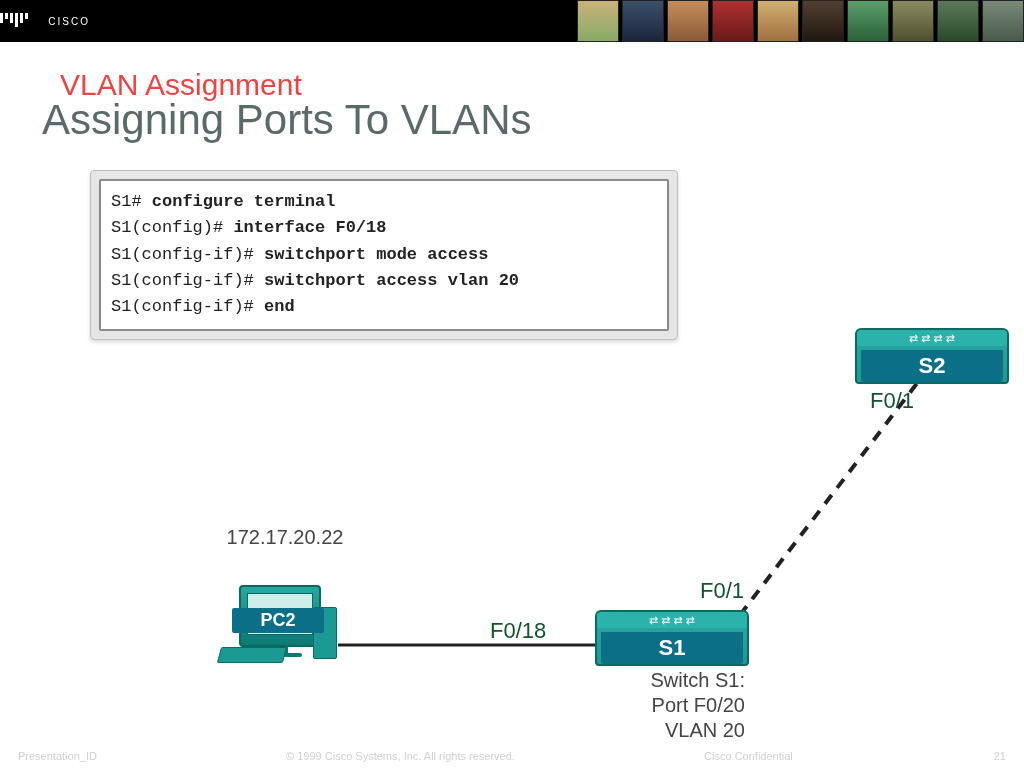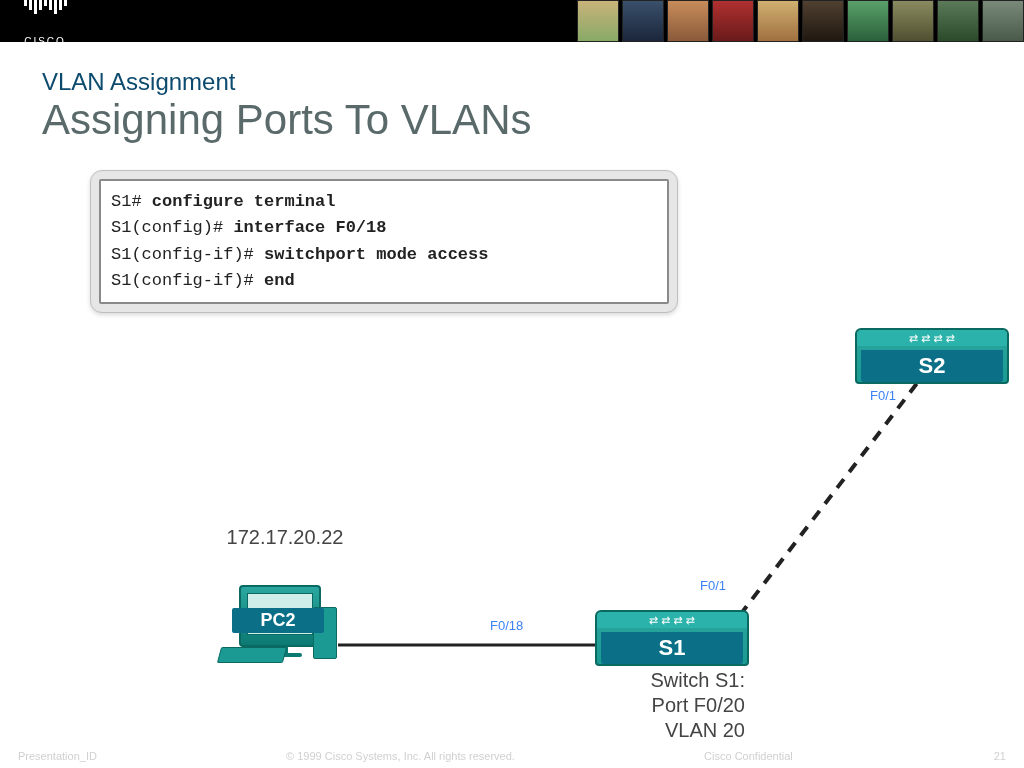--- a/index.html
+++ b/index.html
@@ -23,23 +23,22 @@
     position: absolute;
     left: 0; top: 0;
     width: 1024px; height: 42px;
     background: #000;
     display: flex;
     align-items: stretch;
   }
   .cisco-logo {
     width: 90px;
     display: flex;
-    flex-direction: column;
     align-items: center;
-    justify-content: flex-start;
+    justify-content: flex-end;
     color: #fff;
     font-size: 10px;
     letter-spacing: 2px;
     gap: 20px;
   }
   .logo-bars {
     display:flex;
     gap:2px;
     margin-bottom:2px;
   }
@@ -66,41 +65,41 @@
   .photo.p5{background:linear-gradient(#d0b070,#a07040);}
   .photo.p6{background:linear-gradient(#504030,#201810);}
   .photo.p7{background:linear-gradient(#5aa06a,#2a603a);}
   .photo.p8{background:linear-gradient(#8a8a60,#505030);}
   .photo.p9{background:linear-gradient(#5a7a5a,#2a4a2a);}
   .photo.p10{background:linear-gradient(#7a8a7a,#4a5a4a);}
 
   
   .subhead{
     position:absolute;
-    left:42px; top:68px;
-    font-size:24px;
-    color:#0c4a6e;
+    left:60px; top:68px;
+    font-size:30px;
+    color:#ef4444;
     font-weight:400;
   }
   .mainhead{
     position:absolute;
     left:42px; top:96px;
     font-size:42px;
     color:#5a6a6a;
     font-weight:400;
   }
 
   
   .term-wrap{
     position:absolute;
     left:90px; top:170px;
     width:570px;
     background:#e6e6e6;
     border:1px solid #bfbfbf;
-    border-radius:12px;
+    border-radius:4px;
     padding:8px;
     box-shadow:0 2px 4px rgba(0,0,0,.15);
   }
   .term{
     background:#fff;
     border:2px solid #8a8a8a;
     border-radius:2px;
     padding:8px 10px;
     font-family:"Courier New",monospace;
     font-size:17px;
@@ -110,22 +109,22 @@
   .term .b{font-weight:bold;}
   .label{
     position:absolute;
     font-size:20px;
     color:#444;
     text-align:center;
     line-height:1.25;
   }
   .portlabel{
     position:absolute;
-    font-size:13px;
-    color:#3b82f6;
+    font-size:22px;
+    color:#14532d;
   }
 
   
   .pc{
     position:absolute;
     left:225px; top:585px;
     width:110px;
   }
   .pc-monitor{
     width:78px;height:58px;
@@ -246,20 +245,21 @@
   </div>
 
   <div class="subhead">VLAN Assignment</div>
   <div class="mainhead">Assigning Ports To VLANs</div>
 
   <div class="term-wrap">
     <div class="term" id="term">
         <div><span>S1# </span><span class="b">configure terminal</span></div>
         <div><span>S1(config)# </span><span class="b">interface F0/18</span></div>
         <div><span>S1(config-if)# </span><span class="b">switchport mode access</span></div>
+        <div><span>S1(config-if)# </span><span class="b">switchport access vlan 20</span></div>
         <div><span>S1(config-if)# </span><span class="b">end</span></div>
       </div>
   </div>
 
   <svg class="links">
 
     <line x1="338" y1="645" x2="598" y2="645" stroke="#222" stroke-width="3"></line>
 
     <line x1="740" y1="615" x2="918" y2="382" stroke="#222" stroke-width="4" stroke-dasharray="11 9"></line>
   </svg>

